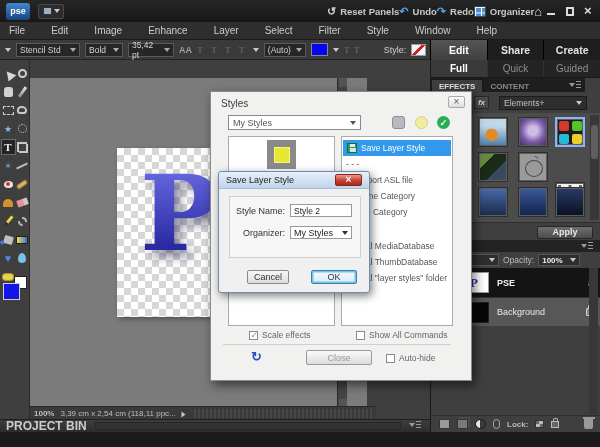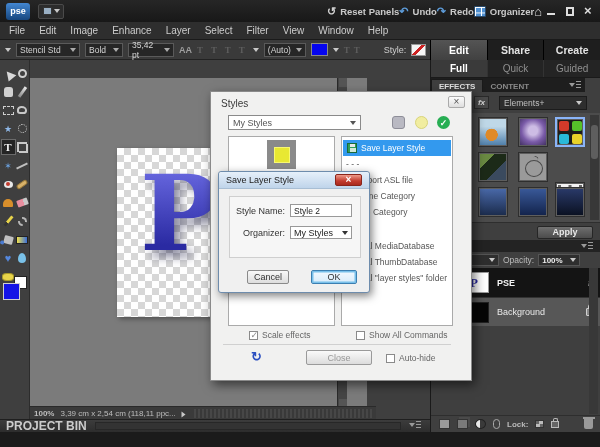--- a/index.html
+++ b/index.html
@@ -27,21 +27,21 @@
           background-size:6px 5.5px;border:1px solid #2a4a6a;}
   .ic.home::before{content:"\2302";font-size:13px;color:#d8d8d8;}
   .winctl{display:flex;gap:9px;margin-left:4px;align-items:center;}
   .wc{width:10px;height:9px;position:relative;}
   .wc.min::after{content:"";position:absolute;left:1px;right:1px;top:6px;height:2px;background:#ddd;}
   .wc.max::after{content:"";position:absolute;inset:0 1px 0 1px;border:2px solid #ddd;}
   .wc.close::before{content:"\00D7";position:absolute;left:0;top:-4px;color:#ddd;font-size:13px;font-weight:bold;}
 
   
   .menubar{position:absolute;left:0;top:22px;width:600px;height:18px;background:#2e2e2e;border-bottom:1px solid #1a1a1a;
-           display:flex;align-items:center;gap:14px;padding:0 9px;color:#cccccc;font-size:10px;}
+           display:flex;align-items:center;gap:26px;padding:0 9px;color:#cccccc;font-size:10px;}
 
   
   .optbar{position:absolute;left:0;top:40px;width:600px;height:20px;background:#3a3a3a;border-bottom:1px solid #222;
           display:flex;align-items:center;gap:5px;padding:0 5px;color:#cfcfcf;font-size:9px;}
   .tri{width:0;height:0;border:3px solid transparent;border-top:4px solid #c9c9c9;display:inline-block;margin-top:3px;}
   .combo{height:14px;background:#262626;border:1px solid #5a5a5a;display:flex;align-items:center;
          padding:0 3px;color:#d5d5d5;font-size:8.5px;gap:3px;}
   .combo .tri{margin-left:auto;border-top-color:#aaa;}
   .opt-ic{color:#9f9f9f;font-size:9px;font-weight:bold;}
   .opt-ic.dim{color:#5e5e5e;letter-spacing:3px;font-family:"Liberation Serif",serif;}
@@ -295,21 +295,21 @@
   </div>
 
   <div class="menubar">
     <span>File</span>
     <span>Edit</span>
     <span>Image</span>
     <span>Enhance</span>
     <span>Layer</span>
     <span>Select</span>
     <span>Filter</span>
-    <span>View</span>
+    <span>Style</span>
     <span>Window</span>
     <span>Help</span>
   </div>
 
   <div class="optbar">
     <span class="tri"></span>
     <div class="combo" style="width:64px">
       <span>Stencil Std</span>
         <span class="tri"></span>
     </div>

